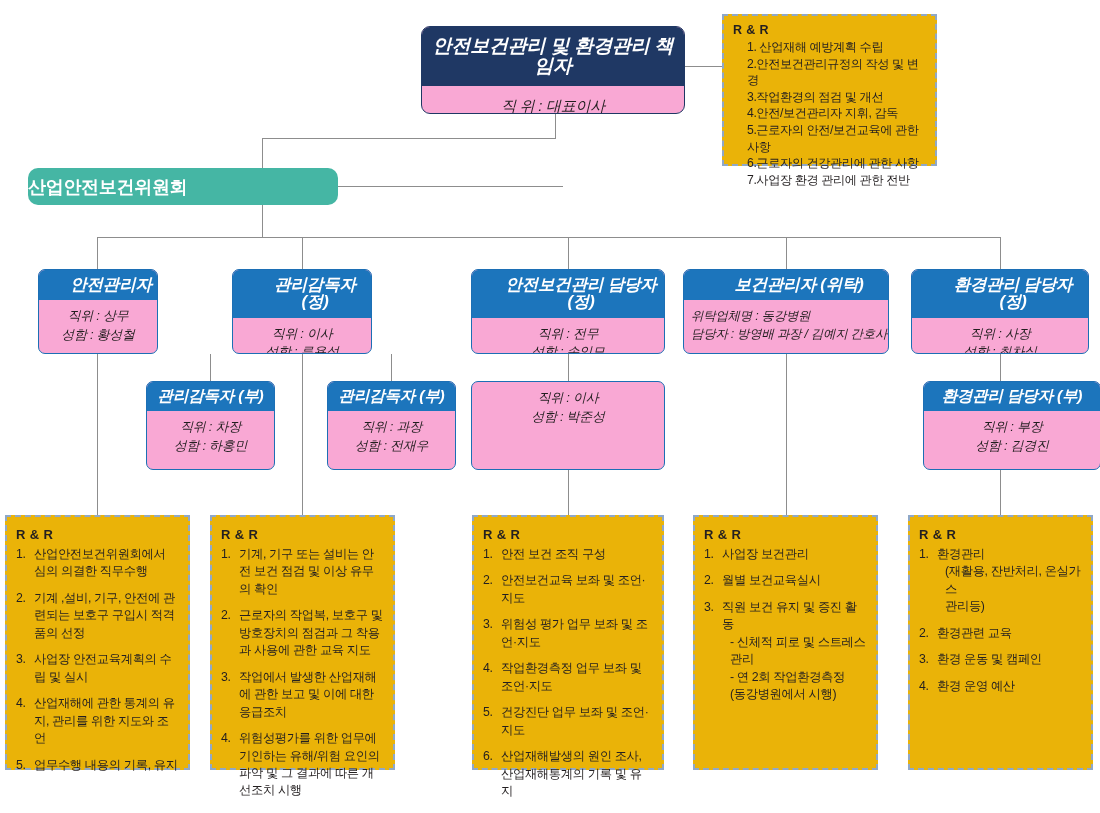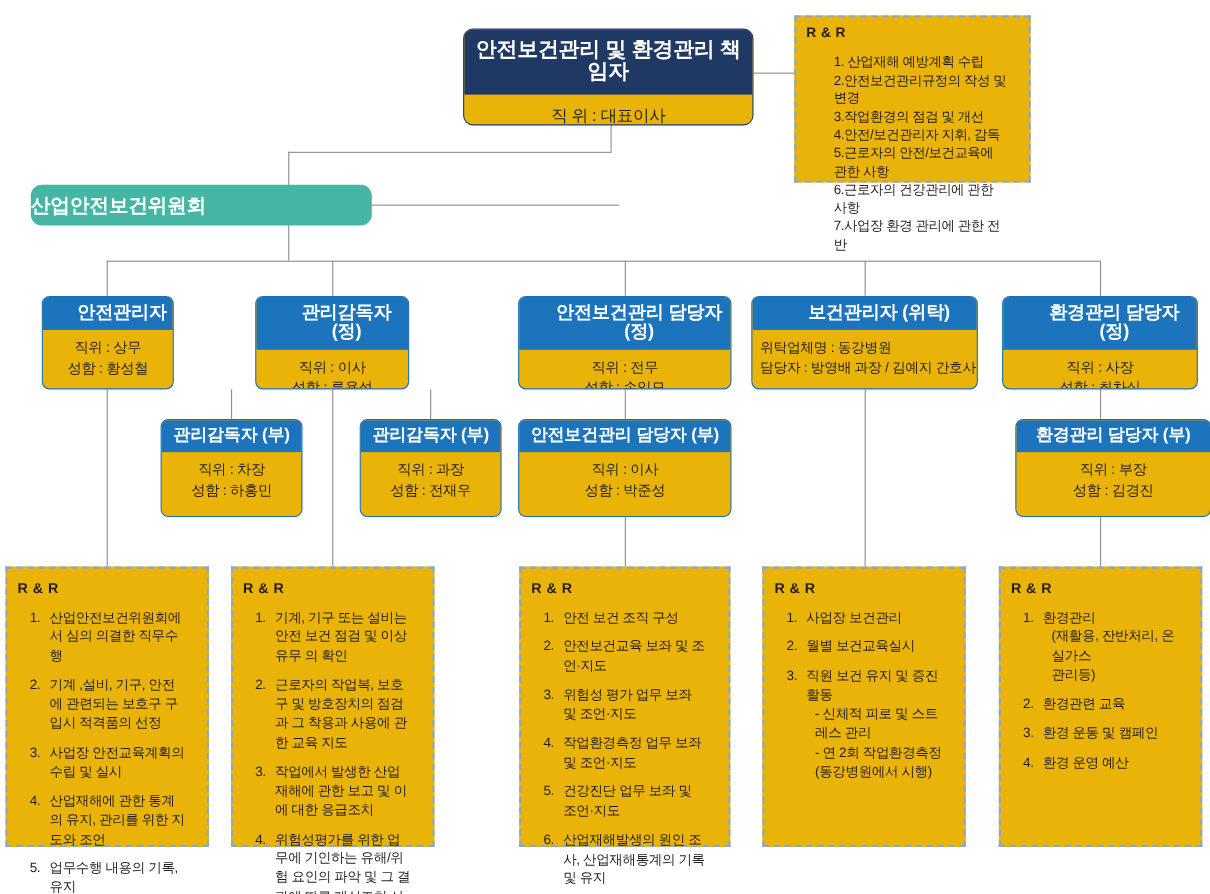--- a/index.html
+++ b/index.html
@@ -13,25 +13,26 @@
   #chart{position:relative;width:1100px;height:813px;}
 
   
   .ln{position:absolute;background:#8d8d8d;}
   .ln.v{width:1px;}
   .ln.h{height:1px;}
 
   
   .node{
     position:absolute;
-    background:#eab308;
+    background:#f9a8d4;
     border:1px solid #1c6fb5;
     border-radius:7px;
     box-sizing:border-box;
     overflow:hidden;
+    font-style:italic;
   }
   .node .hd{
     background:#1c75bc;
     color:#ffffff;
     text-align:center;
     font-weight:bold;
     letter-spacing:-0.2px;
     line-height:1.05;
     padding:6px 4px 7px;
   }
@@ -76,21 +77,21 @@
     box-sizing:border-box;
     padding:10px 9px 8px 9px;
   }
   .rr .rr-title{
     font-size:13px;
     font-weight:bold;
     color:#231f20;
     margin-bottom:4px;
     letter-spacing:0.4px;
   }
-  .rr ol{margin:11px;padding:0;list-style:none;}
+  .rr ol{margin:0;padding:0;list-style:none;}
   .rr li{
     position:relative;
     font-size:12.3px;
     line-height:1.42;
     color:#231f20;
     letter-spacing:-0.35px;
     padding-left:18px;
     margin-bottom:9px;
   }
   .rr li .num{position:absolute;left:0;top:0;}
@@ -212,21 +213,20 @@
 
   <div class="node lvl3" style="left:327px;top:381px;width:129px;height:89px;">
     <div class="hd">관리감독자 (부)</div>
     <div class="bd">
       <div>직위 : 과장</div>
       <div>성함 : 전재우</div>
     </div>
   </div>
 
   <div class="node lvl3" style="left:471px;top:381px;width:194px;height:89px;">
-    <div class="hd">안전보건관리 담당자 (부)</div>
     <div class="bd">
       <div>직위 : 이사</div>
       <div>성함 : 박준성</div>
     </div>
   </div>
 
   <div class="node lvl3" style="left:911px;top:381px;width:178px;height:89px;margin-left:12px;">
     <div class="hd">환경관리 담당자 (부)</div>
     <div class="bd">
       <div>직위 : 부장</div>

